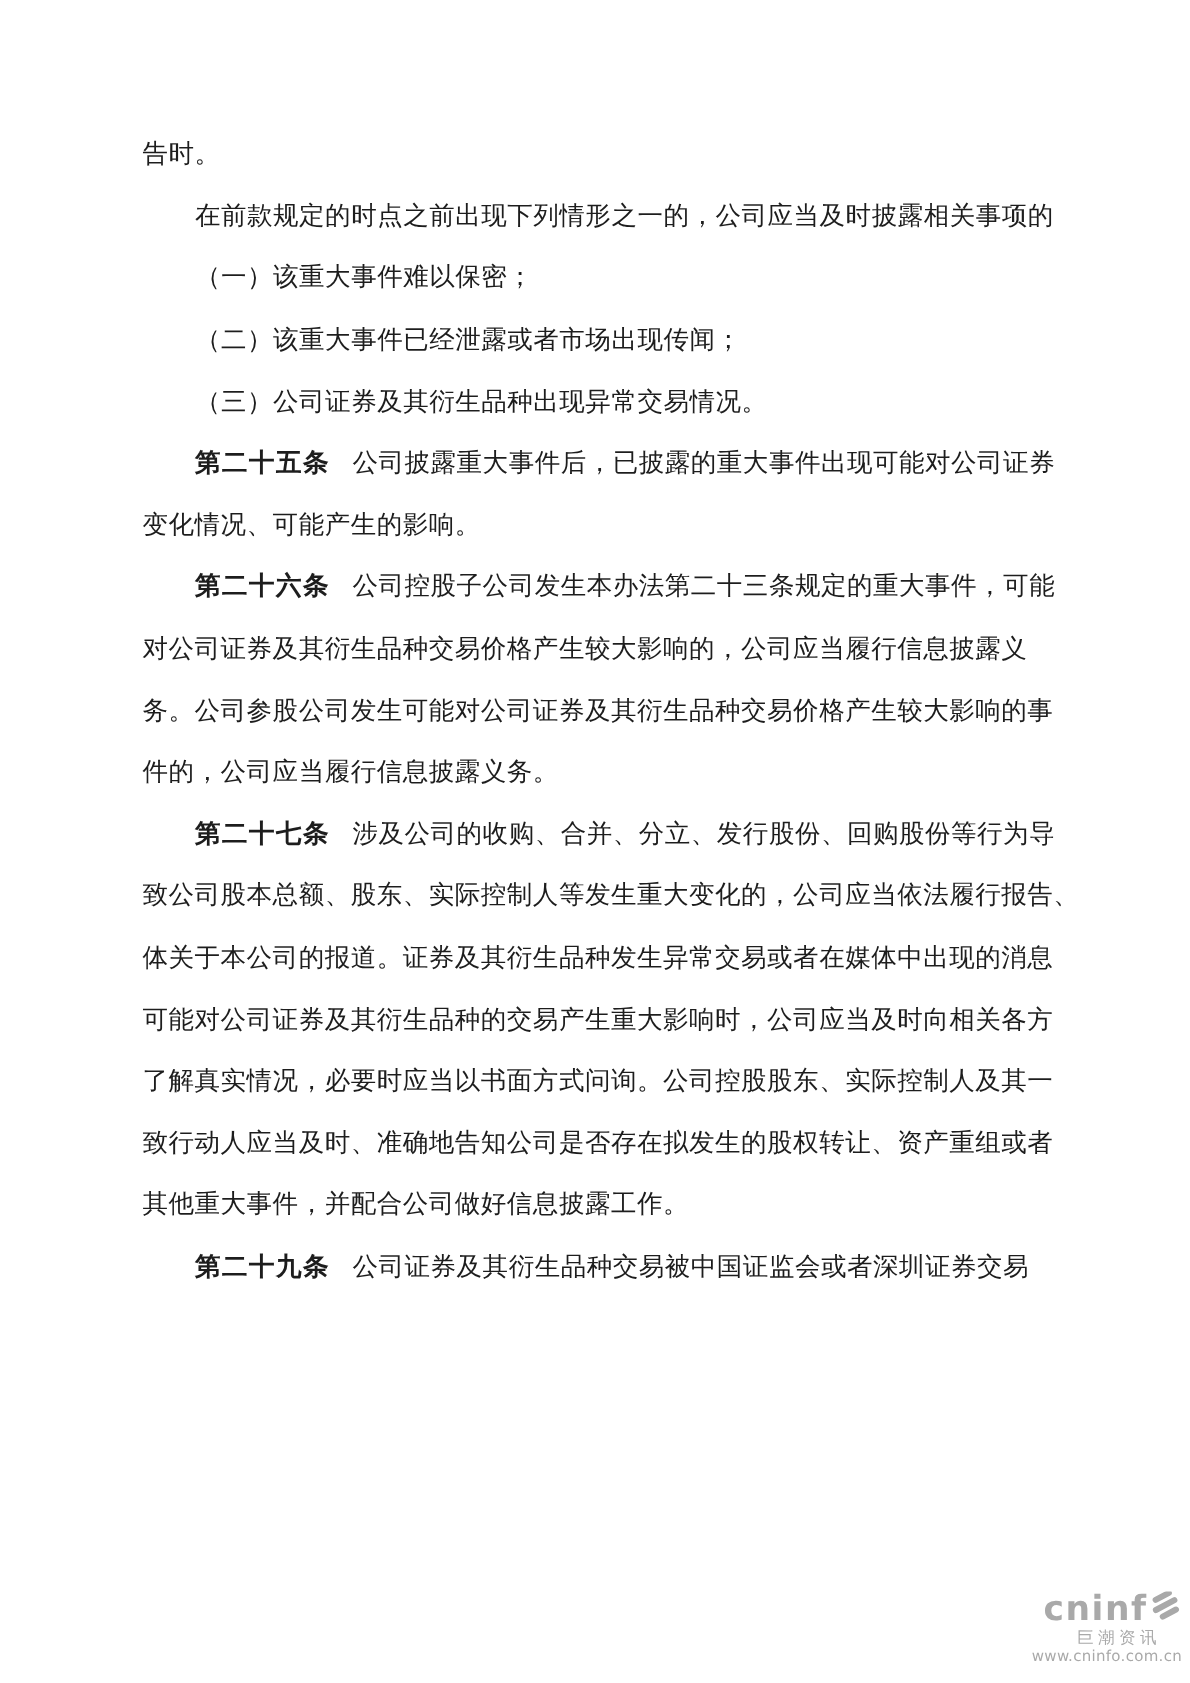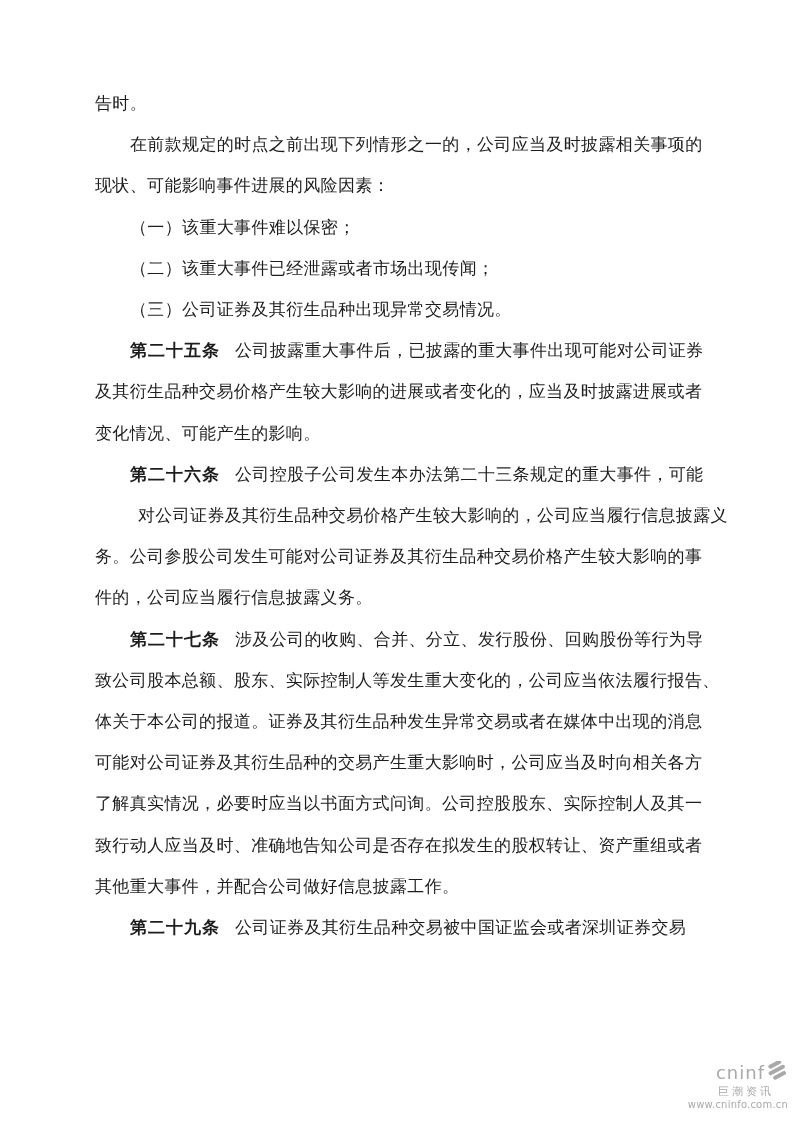--- a/index.html
+++ b/index.html
@@ -40,22 +40,22 @@
     user-select: none;
   }
   .wm-brand-row {
     display: flex;
     align-items: center;
     justify-content: flex-end;
     gap: 1px;
     line-height: 20px;
   }
   .wm-brand {
-    font-size: 18px;
-    font-weight: normal;
+    font-size: 23px;
+    font-weight: bold;
     letter-spacing: 1px;
   }
   .wm-cn {
     font-size: 11px;
     letter-spacing: 3px;
     line-height: 13px;
     margin-right: 14px;
   }
   .wm-url {
     font-size: 10px;
@@ -64,29 +64,27 @@
   }
 </style>
 </head>
 <body>
 
 <div class="page" style="background: rgb(255, 255, 255); color: rgb(29, 29, 29);">
 
   <div class="doc">
       <div class="line" style="padding-left: 0px;"><span>告时。</span></div>
       <div class="line" style="padding-left: 35px;"><span>在前款规定的时点之前出现下列情形之一的，公司应当及时披露相关事项的</span></div>
-      <div class="line" style="padding-left: 0px;"><span>现状、可能影响事件进展的风险因素：</span></div>
       <div class="line" style="padding-left: 35px;"><span>（一）该重大事件难以保密；</span></div>
       <div class="line" style="padding-left: 35px;"><span>（二）该重大事件已经泄露或者市场出现传闻；</span></div>
       <div class="line" style="padding-left: 35px;"><span>（三）公司证券及其衍生品种出现异常交易情况。</span></div>
       <div class="line" style="padding-left: 35px;"><span class="article-num">第二十五条</span><span>公司披露重大事件后，已披露的重大事件出现可能对公司证券</span></div>
-      <div class="line" style="padding-left: 0px;"><span>及其衍生品种交易价格产生较大影响的进展或者变化的，应当及时披露进展或者</span></div>
       <div class="line" style="padding-left: 0px;"><span>变化情况、可能产生的影响。</span></div>
       <div class="line" style="padding-left: 35px;"><span class="article-num">第二十六条</span><span>公司控股子公司发生本办法第二十三条规定的重大事件，可能</span></div>
-      <div class="line" style="padding-left: 0px; margin-left: 43px;"><span>对公司证券及其衍生品种交易价格产生较大影响的，公司应当履行信息披露义</span></div>
+      <div class="line" style="padding-left: 0px;"><span>对公司证券及其衍生品种交易价格产生较大影响的，公司应当履行信息披露义</span></div>
       <div class="line" style="padding-left: 0px;"><span>务。公司参股公司发生可能对公司证券及其衍生品种交易价格产生较大影响的事</span></div>
       <div class="line" style="padding-left: 0px;"><span>件的，公司应当履行信息披露义务。</span></div>
       <div class="line" style="padding-left: 35px;"><span class="article-num">第二十七条</span><span>涉及公司的收购、合并、分立、发行股份、回购股份等行为导</span></div>
       <div class="line" style="padding-left: 0px;"><span>致公司股本总额、股东、实际控制人等发生重大变化的，公司应当依法履行报告、</span></div>
       <div class="line" style="padding-left: 0px;"><span>体关于本公司的报道。证券及其衍生品种发生异常交易或者在媒体中出现的消息</span></div>
       <div class="line" style="padding-left: 0px;"><span>可能对公司证券及其衍生品种的交易产生重大影响时，公司应当及时向相关各方</span></div>
       <div class="line" style="padding-left: 0px;"><span>了解真实情况，必要时应当以书面方式问询。公司控股股东、实际控制人及其一</span></div>
       <div class="line" style="padding-left: 0px;"><span>致行动人应当及时、准确地告知公司是否存在拟发生的股权转让、资产重组或者</span></div>
       <div class="line" style="padding-left: 0px;"><span>其他重大事件，并配合公司做好信息披露工作。</span></div>
       <div class="line" style="padding-left: 35px;"><span class="article-num">第二十九条</span><span>公司证券及其衍生品种交易被中国证监会或者深圳证券交易</span></div>

